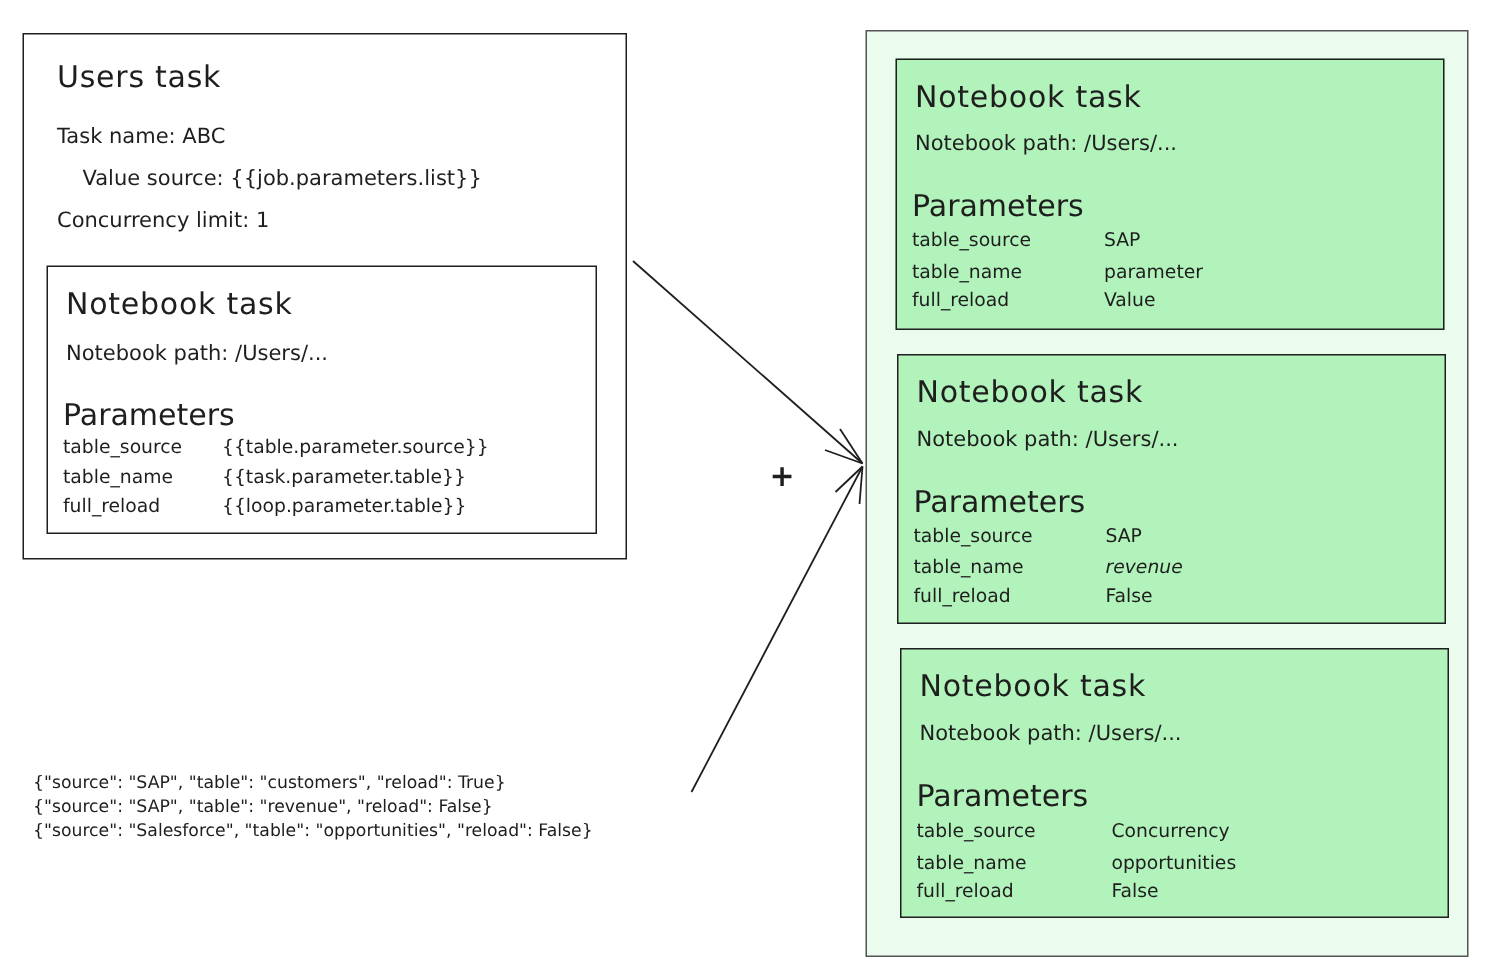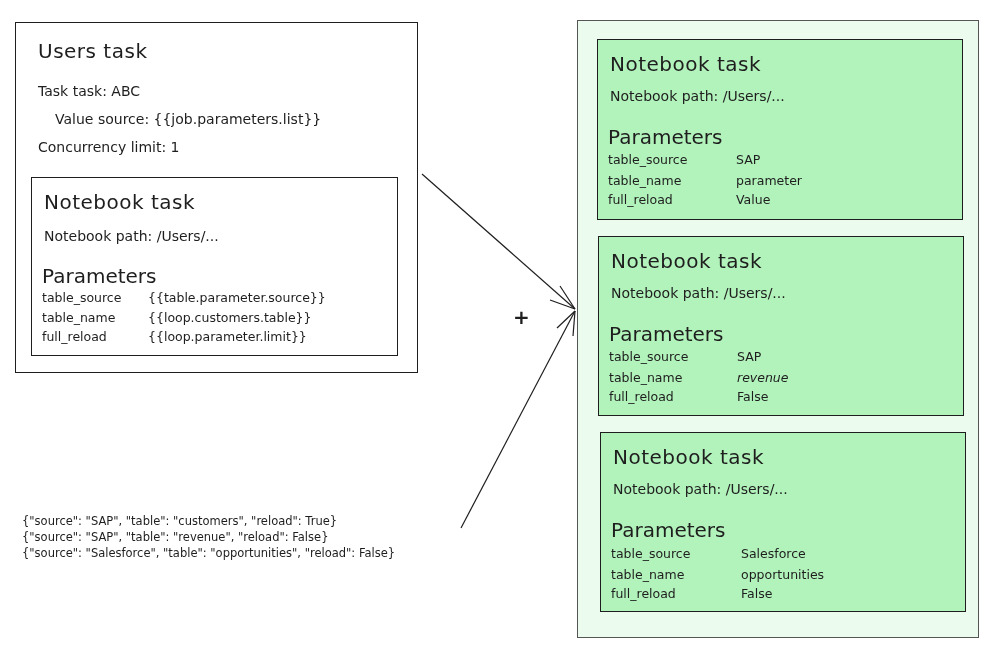--- a/index.html
+++ b/index.html
@@ -21,40 +21,40 @@
   .pv { position:absolute; }
   .json-line { position:absolute; left:22px; font-size:11.5px; white-space:nowrap; }
   svg.arrows { position:absolute; left:0; top:0; }
   .plus { position:absolute; left:513px; top:305px; font-size:20px; font-weight:bold; }
 </style>
 </head>
 <body>
 
 <div class="box outer-loop">
   <div class="title" style="left:22px;top:16px;">Users task</div>
-  <div class="line" style="left:22px;top:60px;">Task task: ABC</div>
+  <div class="line" style="left:22px;top:60px;">Task name: ABC</div>
   <div class="line" style="left:39px;top:88px;">Value source: {{job.parameters.list}}</div>
   <div class="line" style="left:22px;top:116px;">Concurrency limit: 1</div>
 </div>
 
 <div class="box inner-nb">
   <div class="title" style="left:12px;top:12px;">Notebook task</div>
   <div class="line" style="left:12px;top:50px;">Notebook path: /Users/...</div>
   <div class="params-h" style="left:10px;top:86px;">Parameters</div>
   <div class="prow" style="left:10px;top:112px;width:340px;">
     <span class="pk">table_source</span>
     <span class="pv" style="left:106px;">{{table.parameter.source}}</span>
   </div>
   <div class="prow" style="left:10px;top:132px;width:340px;">
     <span class="pk">table_name</span>
-    <span class="pv" style="left:106px;">{{loop.customers.table}}</span>
+    <span class="pv" style="left:106px;">{{task.parameter.table}}</span>
   </div>
   <div class="prow" style="left:10px;top:151px;width:340px;">
     <span class="pk">full_reload</span>
-    <span class="pv" style="left:106px;">{{loop.parameter.limit}}</span>
+    <span class="pv" style="left:106px;">{{loop.parameter.table}}</span>
   </div>
 </div>
 
 <div class="json-line" style="top:514px;">{"source": "SAP", "table": "customers", "reload": True}</div>
 <div class="json-line" style="top:530px;">{"source": "SAP", "table": "revenue", "reload": False}</div>
 <div class="json-line" style="top:546px;">{"source": "Salesforce", "table": "opportunities", "reload": False}</div>
 
 <div class="plus">+</div>
 
 <svg class="arrows" width="999" height="651">
@@ -107,21 +107,21 @@
     <span class="pv" style="left:128px;">False</span>
   </div>
 </div>
 
 <div class="box nb-card nb3">
   <div class="title" style="left:12px;top:12px;">Notebook task</div>
   <div class="line" style="left:12px;top:48px;">Notebook path: /Users/...</div>
   <div class="params-h" style="left:10px;top:85px;">Parameters</div>
   <div class="prow" style="left:10px;top:113px;width:340px;">
     <span class="pk">table_source</span>
-    <span class="pv" style="left:130px;">Salesforce</span>
+    <span class="pv" style="left:130px;">Concurrency</span>
   </div>
   <div class="prow" style="left:10px;top:134px;width:340px;">
     <span class="pk">table_name</span>
     <span class="pv" style="left:130px;">opportunities</span>
   </div>
   <div class="prow" style="left:10px;top:153px;width:340px;">
     <span class="pk">full_reload</span>
     <span class="pv" style="left:130px;">False</span>
   </div>
 </div>

